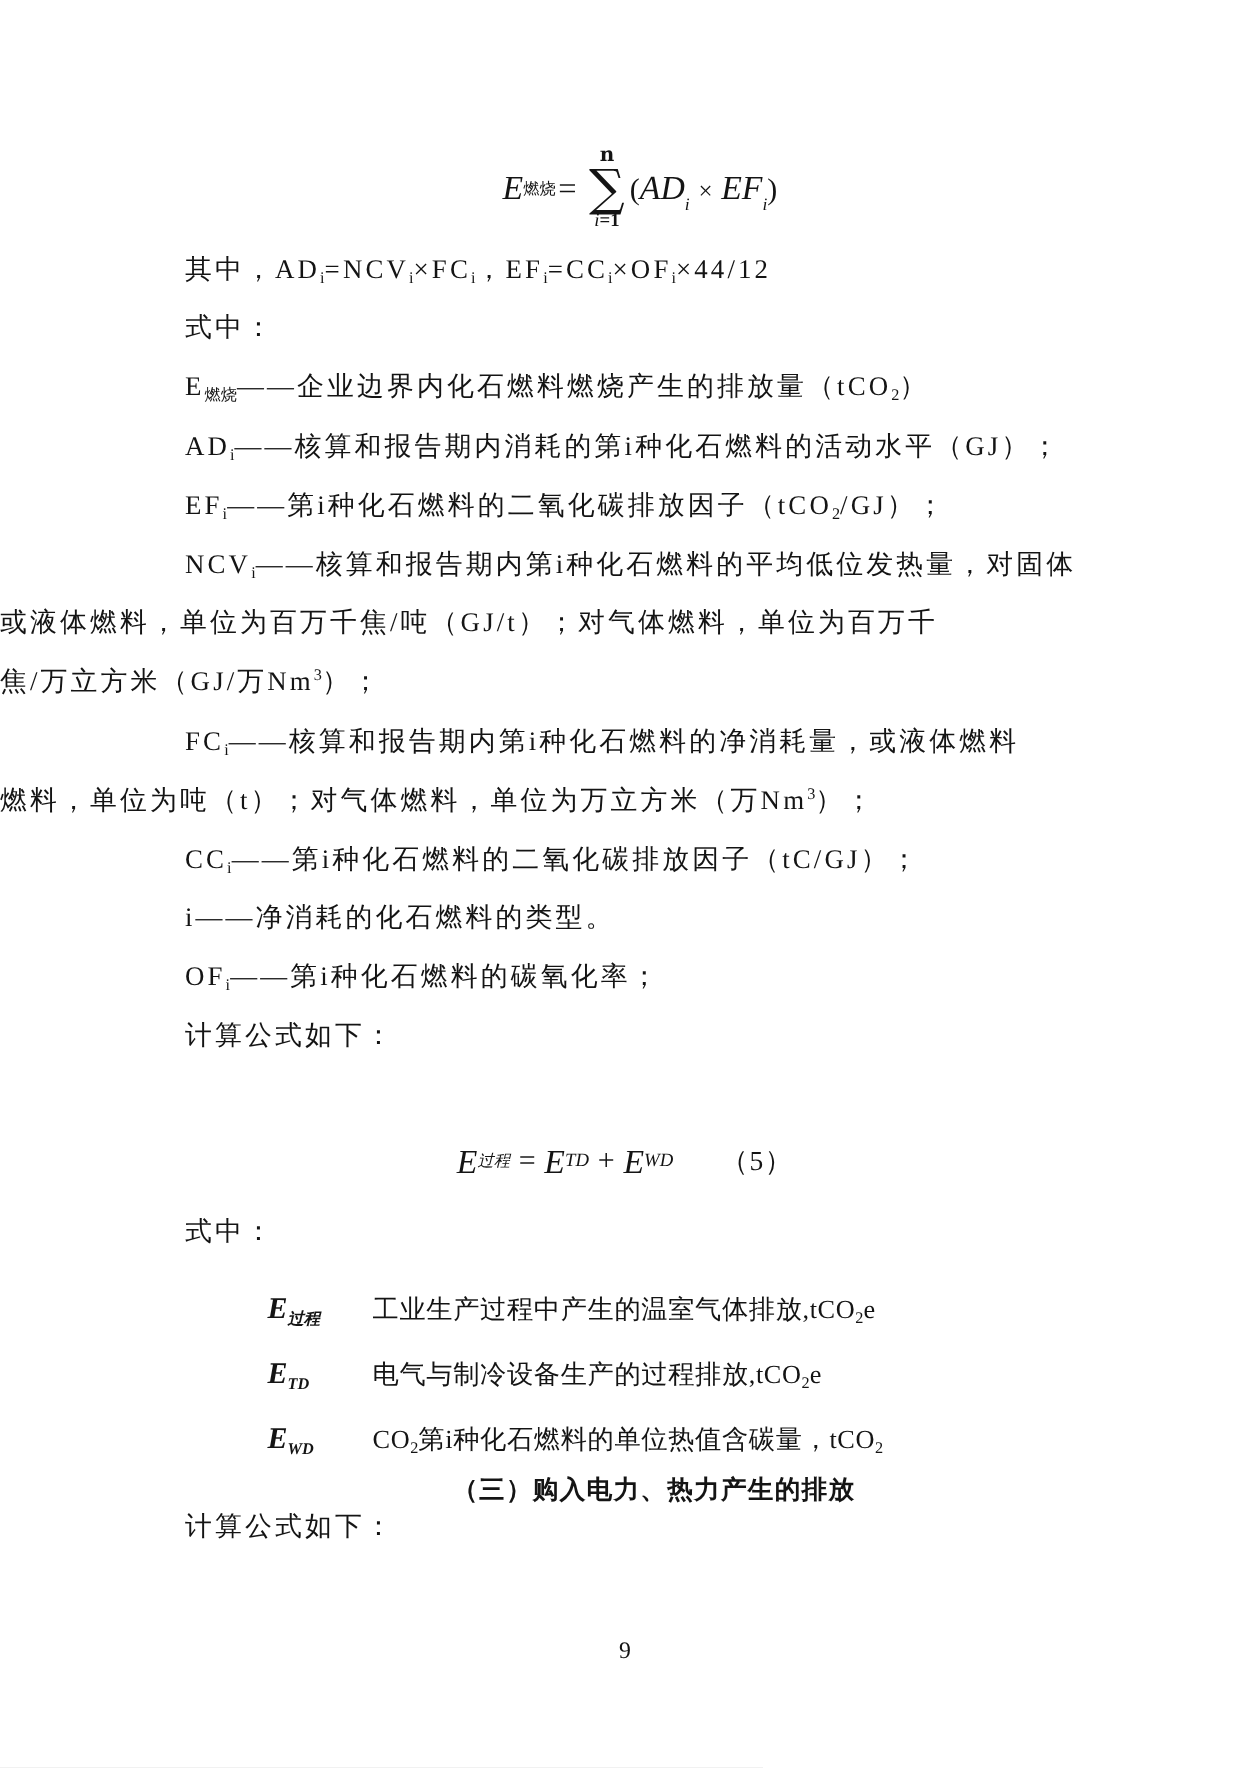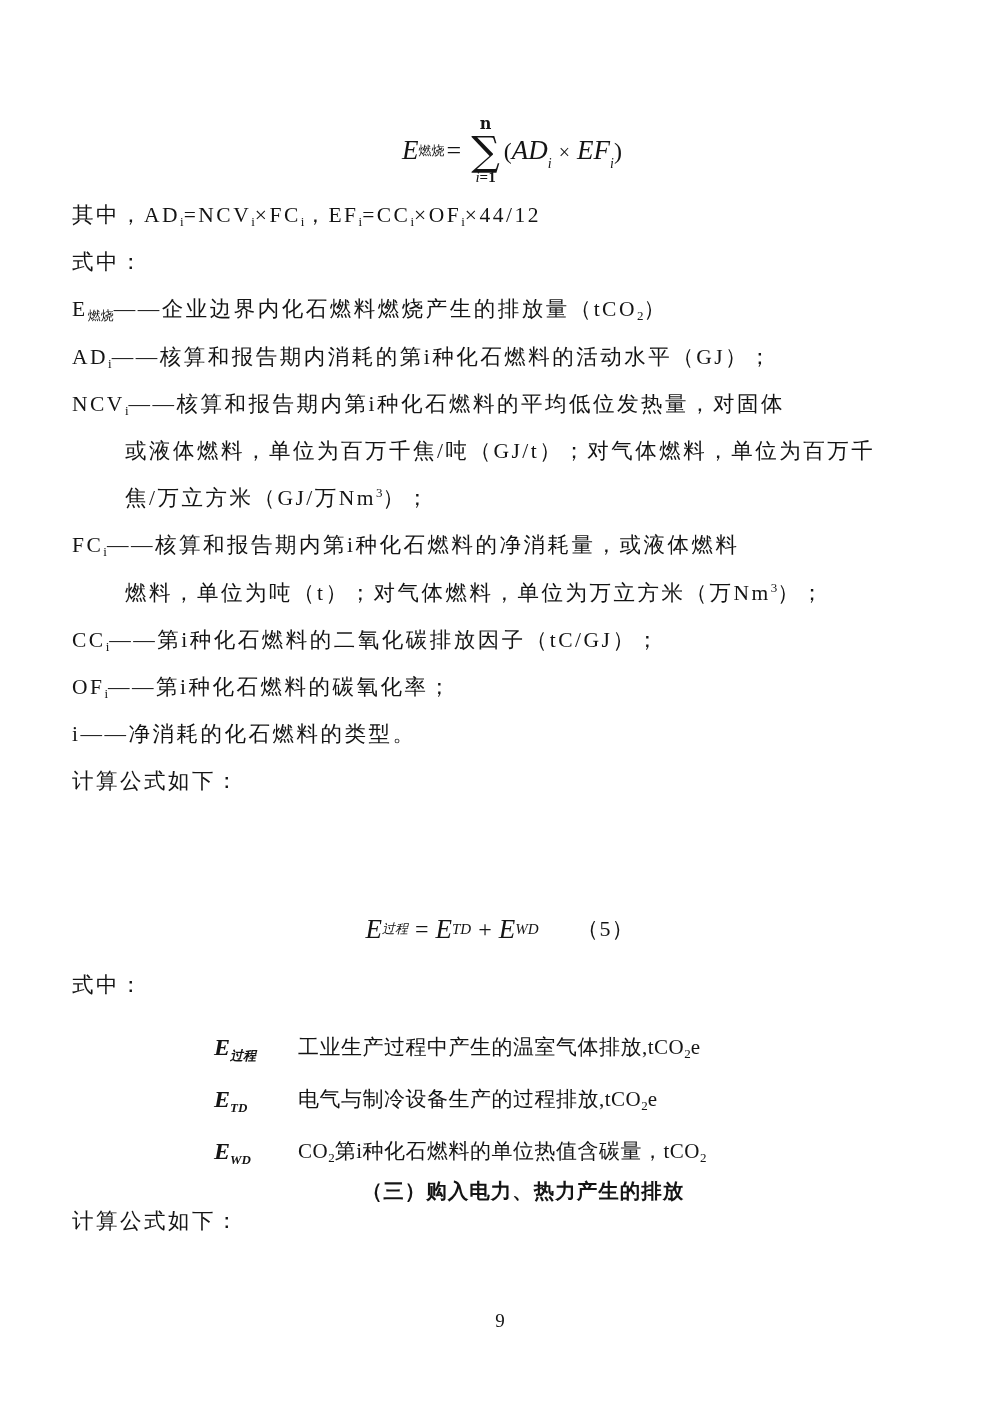--- a/index.html
+++ b/index.html
@@ -30,22 +30,22 @@
   .fsum-bot { font-size:15px; font-weight:bold; }
   .fsum-bot .it { font-weight:normal; }
   .frhs { font-size:24px; }
   .fvs { font-style:italic; font-size:14px; vertical-align:-9px; letter-spacing:0; }
   .ftimes { font-size:20px; margin:0 7px; }
 
   
   .lines1 { position:absolute; top:192px; left:0; width:100%; }
   .lines2 { position:absolute; top:962px; left:0; width:100%; }
   .p { font-size:21.5px; height:47.2px; line-height:47.2px; letter-spacing:2.5px; white-space:nowrap; }
-  .i1 { padding-left:72px; }
-  .i0 { padding-left:125px; }
+  .i1 { padding-left:120px;margin-left:28px; }
+  .i0 { }
   .p sub { font-size:13px; vertical-align:-4px; }
   .p sup { font-size:13px; vertical-align:8px; }
 
   
   .def { position:relative; height:52px; line-height:52px; white-space:nowrap; }
   .def.first { margin-top:12px; }
   .def .term { position:absolute; left:214px; font-style:italic; font-size:24px;font-weight:bold; }
   .def .term sub { font-size:13px; vertical-align:-5px; }
   .def .desc { position:absolute; left:298px; font-size:21px; letter-spacing:0.5px; }
   .def .desc sub { font-size:13px; vertical-align:-4px; }
@@ -96,28 +96,29 @@
         <span>(</span><span class="fv">AD</span><sub class="fvs">i</sub><span class="ftimes">×</span><span class="fv">EF</span><sub class="fvs">i</sub><span>)</span>
       </span>
     </span>
   </div>
 
   <div class="lines1">
       <div class="p i1"><span>其中，</span><span>AD</span><sub>i</sub><span>=NCV</span><sub>i</sub><span>×FC</span><sub>i</sub><span>，EF</span><sub>i</sub><span>=CC</span><sub>i</sub><span>×OF</span><sub>i</sub><span>×44/12</span></div>
       <div class="p i1"><span>式中：</span></div>
       <div class="p i1"><span>E</span><sub>燃烧</sub><span>——企业边界内化石燃料燃烧产生的排放量（tCO</span><sub>2</sub><span>）</span></div>
       <div class="p i1"><span>AD</span><sub>i</sub><span>——核算和报告期内消耗的第i种化石燃料的活动水平（GJ）；</span></div>
+      <div class="p i1"><span>EF</span><sub>i</sub><span>——第i种化石燃料的二氧化碳排放因子（tCO</span><sub>2</sub><span>/GJ）；</span></div>
       <div class="p i1"><span>NCV</span><sub>i</sub><span>——核算和报告期内第i种化石燃料的平均低位发热量，对固体</span></div>
       <div class="p i0"><span>或液体燃料，单位为百万千焦/吨（GJ/t）；对气体燃料，单位为百万千</span></div>
       <div class="p i0"><span>焦/万立方米（GJ/万Nm</span><sup>3</sup><span>）；</span></div>
       <div class="p i1"><span>FC</span><sub>i</sub><span>——核算和报告期内第i种化石燃料的净消耗量，或液体燃料</span></div>
       <div class="p i0"><span>燃料，单位为吨（t）；对气体燃料，单位为万立方米（万Nm</span><sup>3</sup><span>）；</span></div>
       <div class="p i1"><span>CC</span><sub>i</sub><span>——第i种化石燃料的二氧化碳排放因子（tC/GJ）；</span></div>
+      <div class="p i1"><span>i——净消耗的化石燃料的类型。</span></div>
       <div class="p i1"><span>OF</span><sub>i</sub><span>——第i种化石燃料的碳氧化率；</span></div>
-      <div class="p i1"><span>i——净消耗的化石燃料的类型。</span></div>
       <div class="p i1"><span>计算公式如下：</span></div>
     </div>
 
   <div class="formula2">
     <span class="f2-row">
       <span class="fv2">E</span>
         <sub class="f2sub-cjk">过程</sub>
       <span class="f2op">=</span>
       <span class="fv2">E</span>
         <sub class="f2sub">TD</sub>

